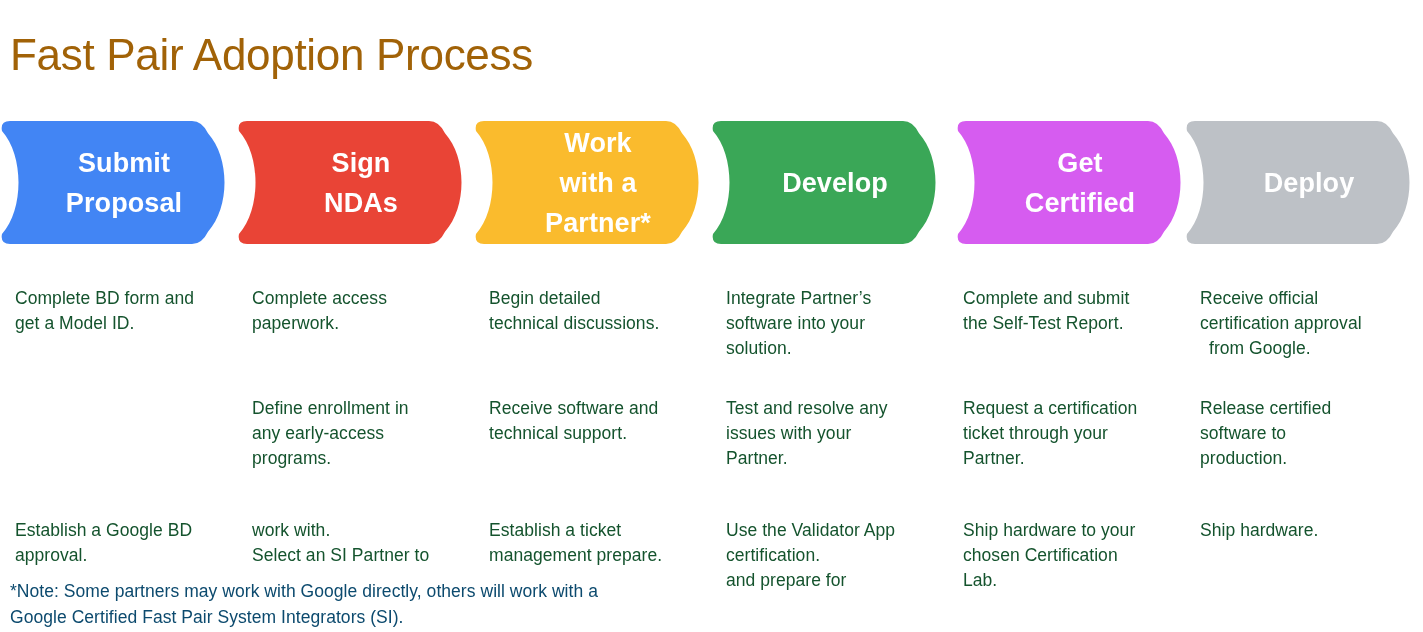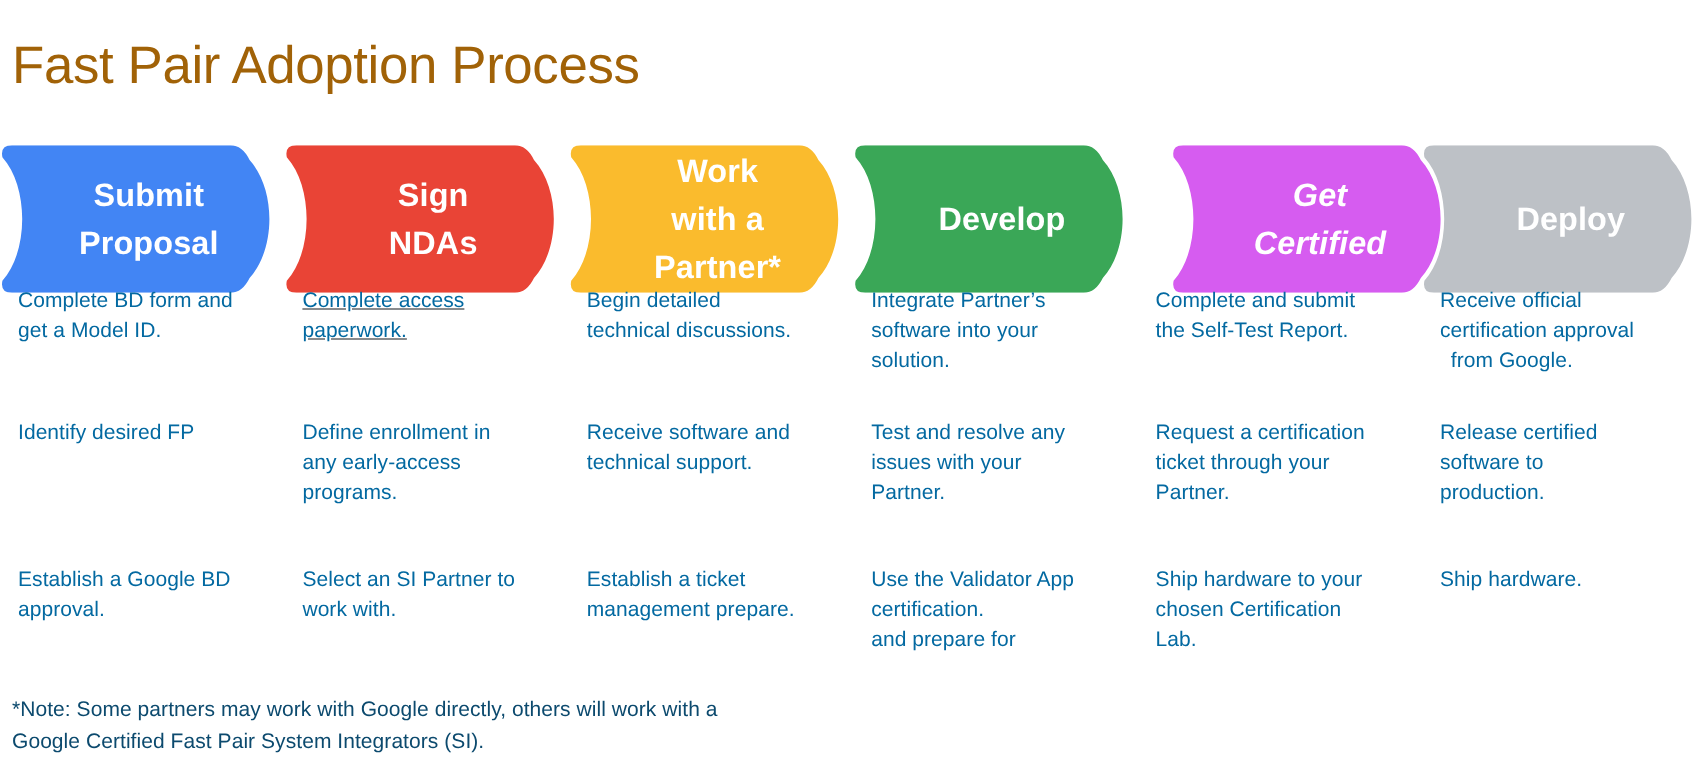--- a/index.html
+++ b/index.html
@@ -81,22 +81,23 @@
     top: 0;
     width: 222px;
   }
   .bullet-row {
     position: absolute;
     width: 222px;
   }
   .bullet {
     font-size: 17.5px;
     line-height: 25px;
-    color: #0369a1;
+    color: #14532d;
     letter-spacing: 0.05px;
+    margin-top: 48px;
   }
   .bullet .ln { display: block; }
   .bullet .ln.indent { padding-left: 9px; }
 
   
   .footnote {
     position: absolute;
     left: 10px;
     top: 578px;
     width: 720px;
@@ -142,21 +143,21 @@
     <div class="chevron" style="left: 474px; width: 228px;">
       <svg class="chevron-shape" viewBox="0 0 228 123" preserveAspectRatio="none">
         <path d="M 10 0 L 192 0 Q 202 0 208 12.3 C 230 36.9 230 86.1 208 110.7 Q 202 123 192 123 L 10 123 Q 0 123 2 113 C 24 88.56 24 34.440000000000005 2 10 Q 0 0 10 0 Z" fill="#fabb2d"></path>
       </svg>
       <div class="chevron-label">
         <span class="ln">Work</span>
         <span class="ln">with a</span>
         <span class="ln">Partner*</span>
       </div>
     </div>
-    <div class="chevron" style="left: 976px; width: 228px; font-style: italic;">
+    <div class="chevron" style="left: 956px; width: 228px;">
       <svg class="chevron-shape" viewBox="0 0 228 123" preserveAspectRatio="none">
         <path d="M 10 0 L 192 0 Q 202 0 208 12.3 C 230 36.9 230 86.1 208 110.7 Q 202 123 192 123 L 10 123 Q 0 123 2 113 C 24 88.56 24 34.440000000000005 2 10 Q 0 0 10 0 Z" fill="#d65cf0"></path>
       </svg>
       <div class="chevron-label">
         <span class="ln">Get</span>
         <span class="ln">Certified</span>
       </div>
     </div>
     <div class="chevron" style="left: 1185px; width: 228px;">
       <svg class="chevron-shape" viewBox="0 0 228 123" preserveAspectRatio="none">
@@ -171,48 +172,47 @@
 <div class="content">
     <div class="col" style="left: 15px;">
       <div class="bullet-row" style="top: 0px;">
         <div class="bullet">
           <span class="ln">Complete BD form and</span>
           <span class="ln">get a Model ID.</span>
         </div>
       </div>
       <div class="bullet-row" style="top: 110px;">
         <div class="bullet">
-          <span class="ln">Identify desired FP</span>
         </div>
       </div>
       <div class="bullet-row" style="top: 232px;">
         <div class="bullet">
           <span class="ln">Establish a Google BD</span>
           <span class="ln">approval.</span>
         </div>
       </div>
     </div>
     <div class="col" style="left: 252px;">
-      <div class="bullet-row" style="top: 0px; text-decoration: underline;">
+      <div class="bullet-row" style="top: 0px;">
         <div class="bullet">
           <span class="ln">Complete access</span>
           <span class="ln">paperwork.</span>
         </div>
       </div>
       <div class="bullet-row" style="top: 110px;">
         <div class="bullet">
           <span class="ln">Define enrollment in</span>
           <span class="ln">any early-access</span>
           <span class="ln">programs.</span>
         </div>
       </div>
       <div class="bullet-row" style="top: 232px;">
         <div class="bullet">
+          <span class="ln">work with.</span>
           <span class="ln">Select an SI Partner to</span>
-          <span class="ln">work with.</span>
         </div>
       </div>
     </div>
     <div class="col" style="left: 489px;">
       <div class="bullet-row" style="top: 0px;">
         <div class="bullet">
           <span class="ln">Begin detailed</span>
           <span class="ln">technical discussions.</span>
         </div>
       </div>

